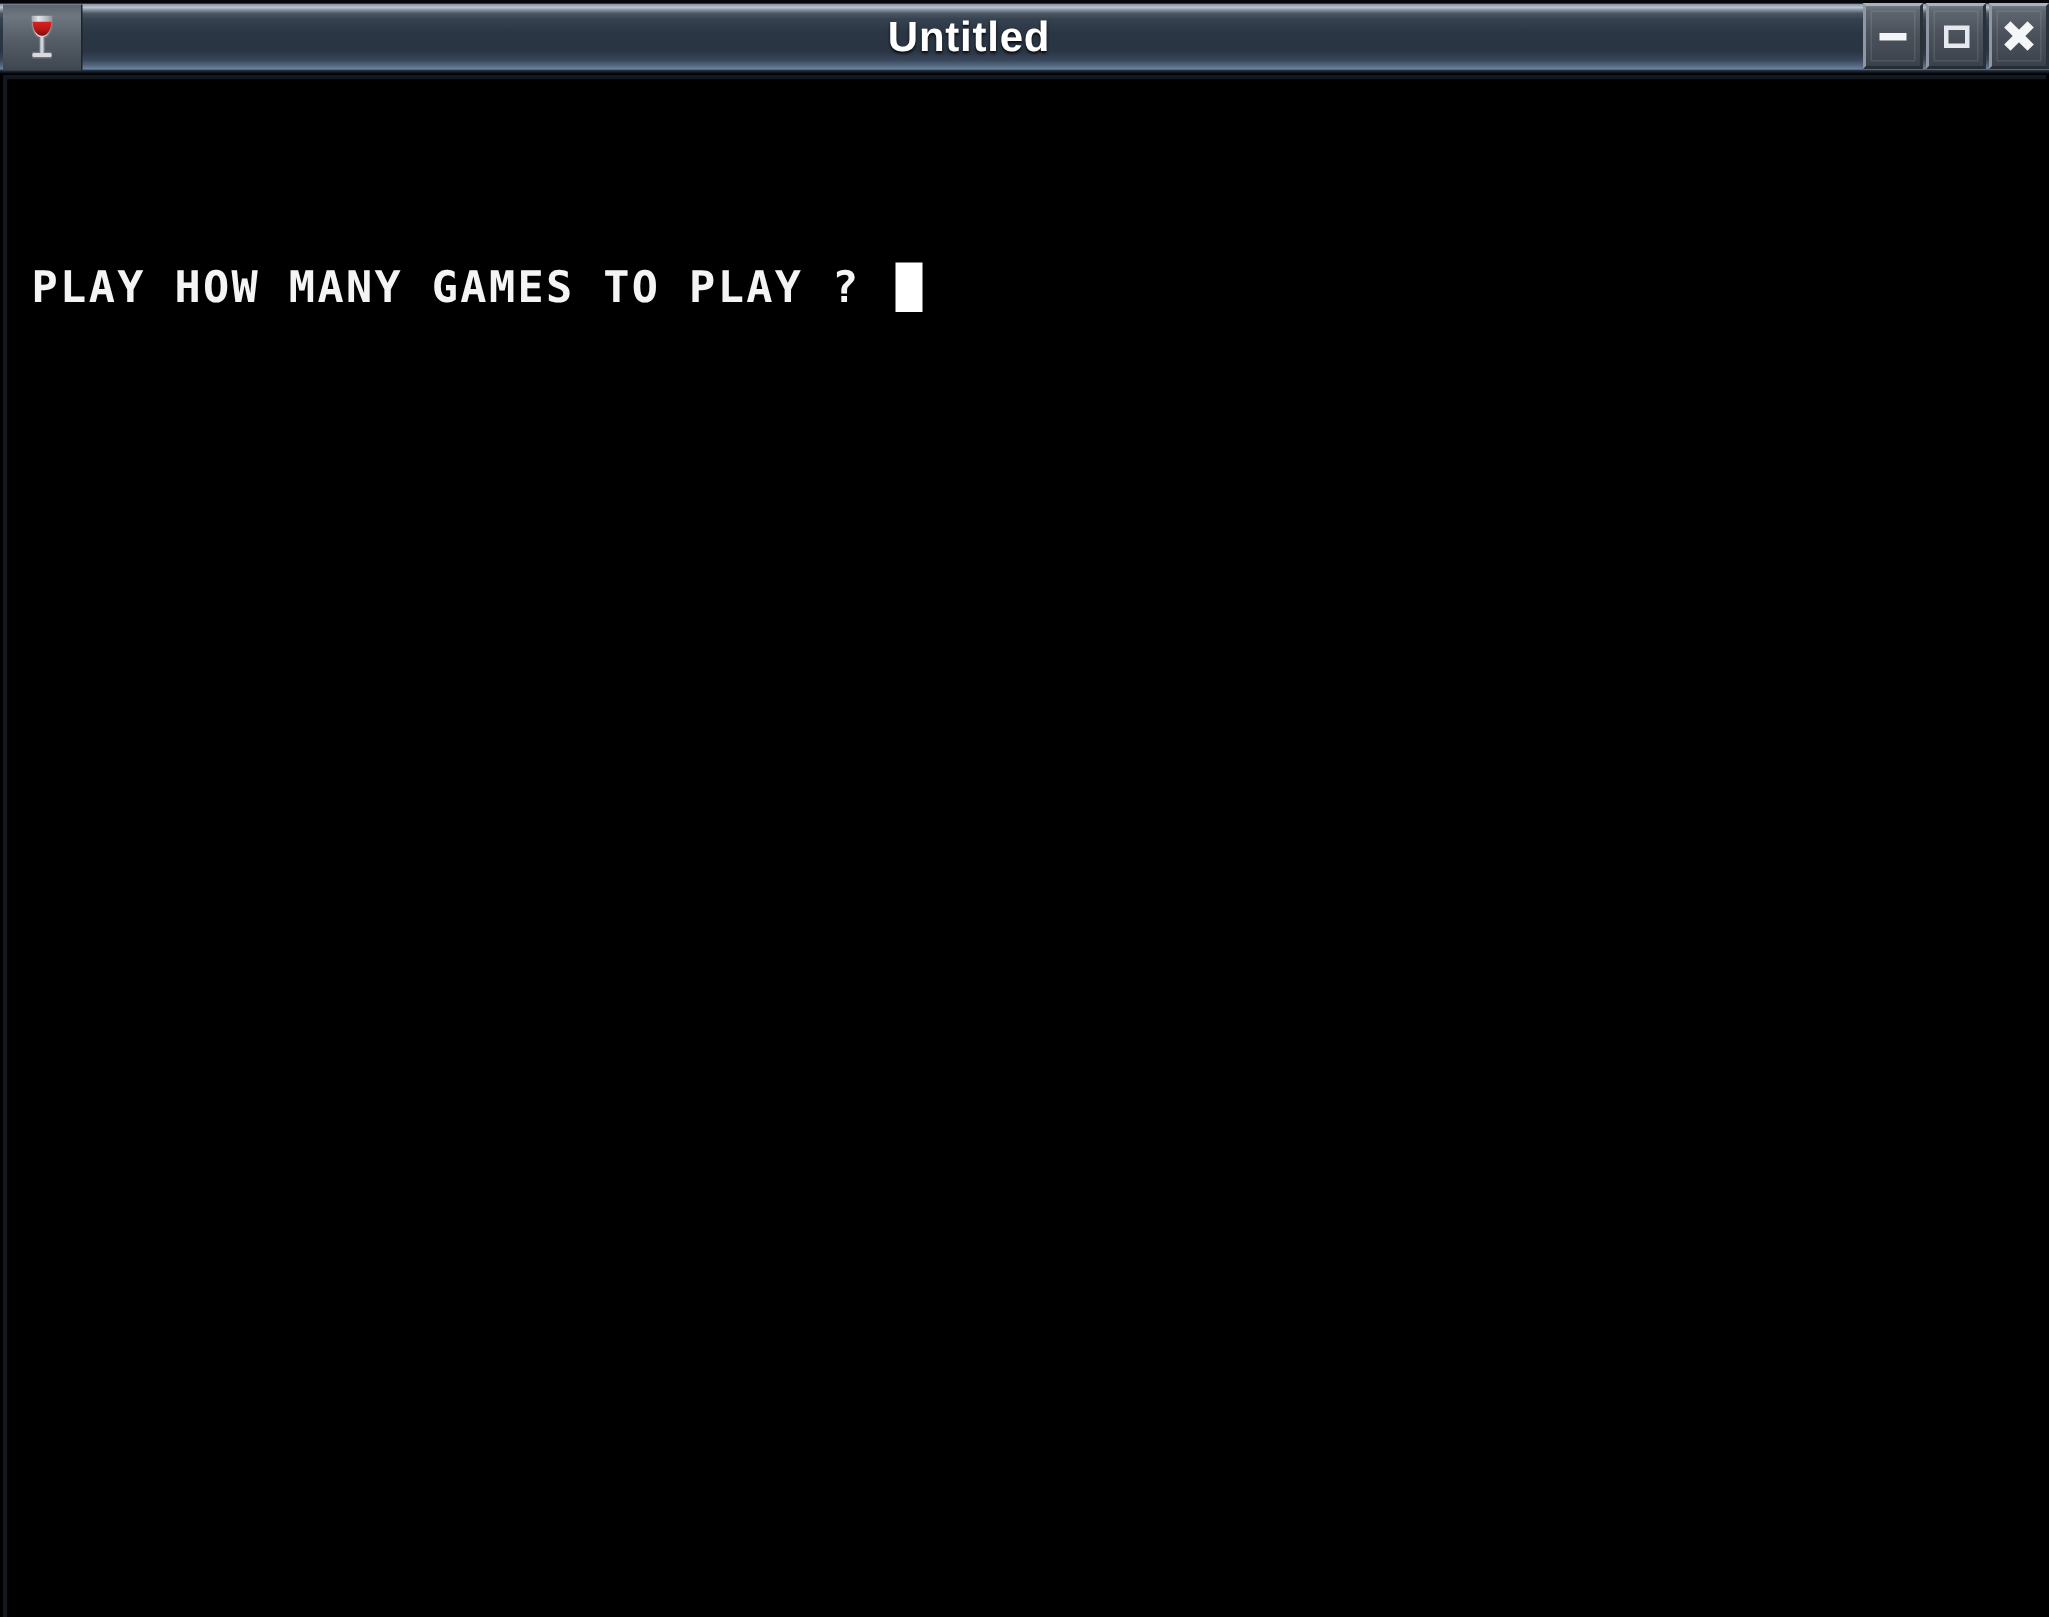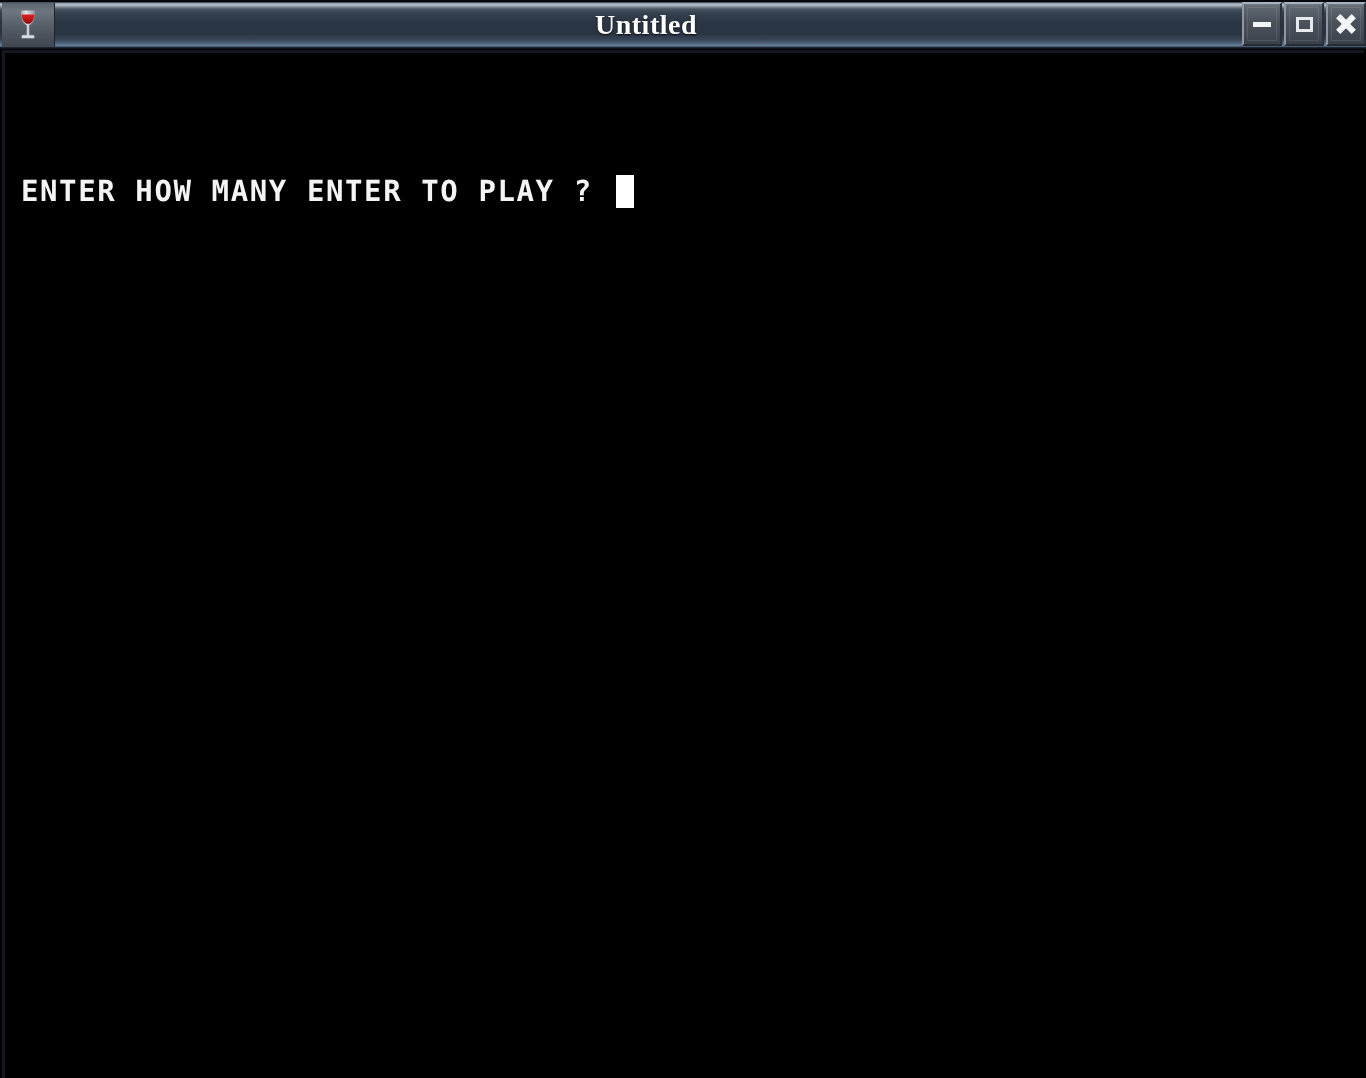--- a/index.html
+++ b/index.html
@@ -73,21 +73,21 @@
 
   .title-text {
     position: absolute;
     left: 56px;
     top: 4px;
     width: 1180px;
     height: 42px;
     line-height: 42px;
     text-align: center;
     color: #ffffff;
-    font-family: Liberation Serif, serif;
+    font-family: Liberation Sans, sans-serif;
     font-weight: bold;
     font-size: 28px;
     letter-spacing: 0.5px;
     text-shadow: 0 1px 2px rgba(0,0,0,0.85);
     white-space: nowrap;
     overflow: hidden;
   }
 
   
   .win-buttons {
@@ -268,18 +268,18 @@
       </div>
     </div>
   </div>
 
   <div class="client-border"></div>
   <div class="client-edge-top"></div>
   <div class="client-edge-left"></div>
 
   <div class="terminal">
     <div class="term-line">
-      <span class="term-text">ENTER HOW MANY ENTER TO PLAY ? </span>
+      <span class="term-text">PLAY HOW MANY GAMES TO PLAY ? </span>
       <span class="cursor-block"></span>
     </div>
   </div>
 
 </div>
 
 </body></html>

